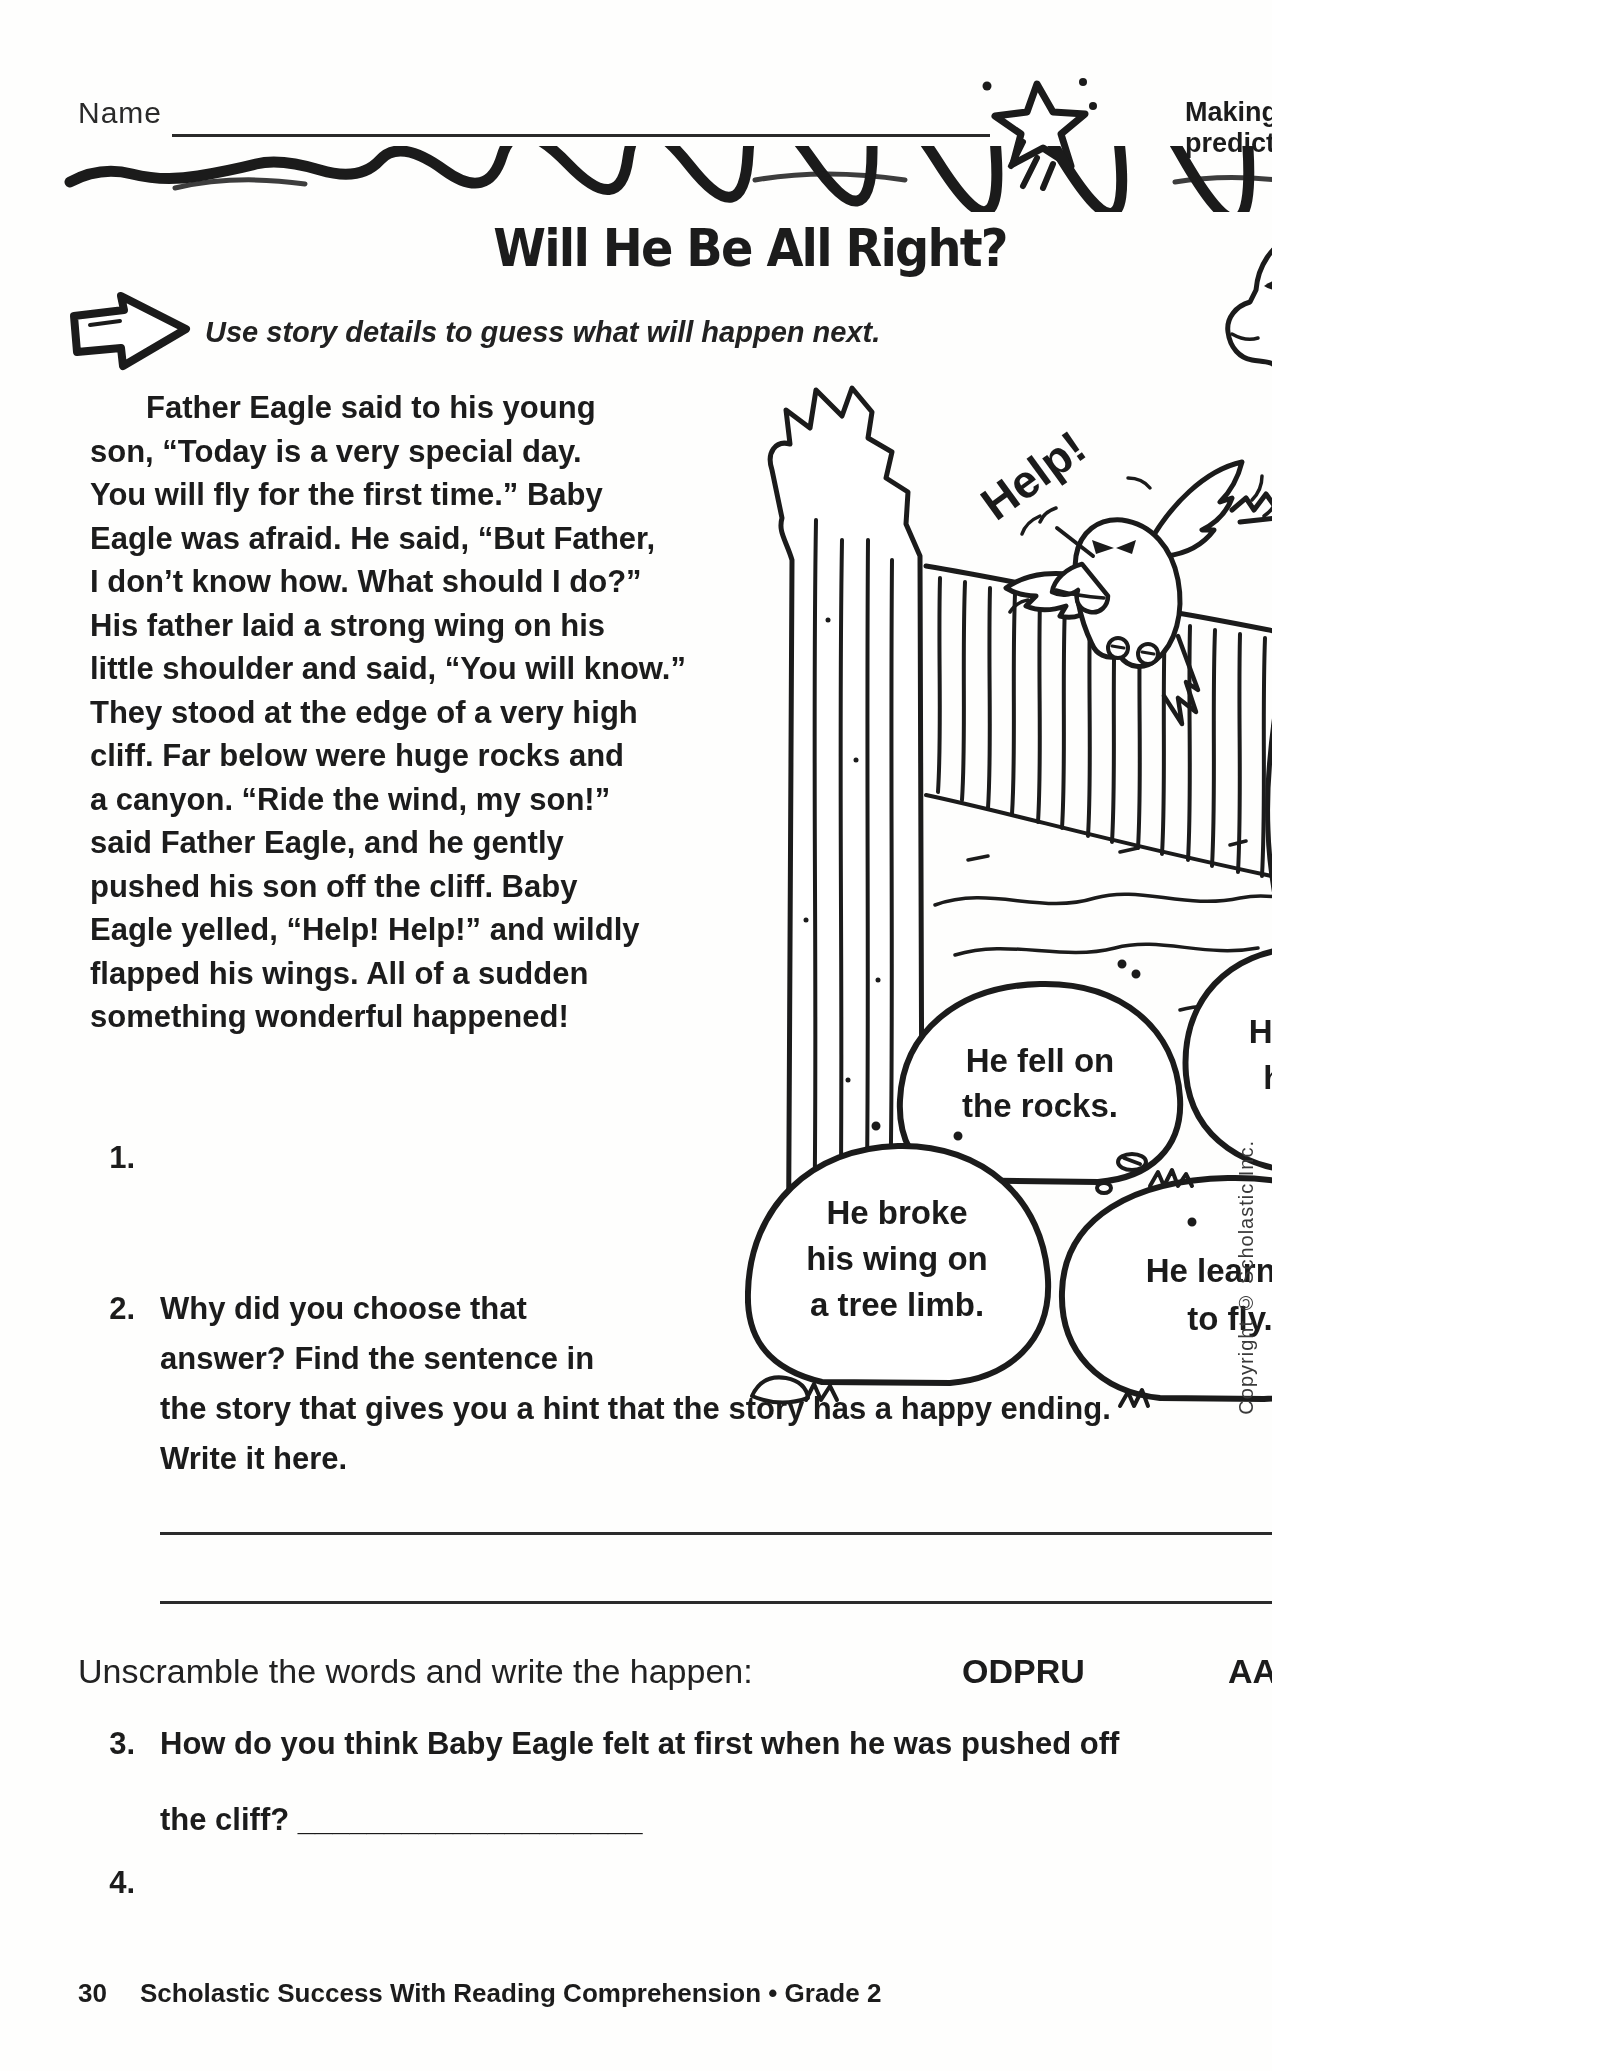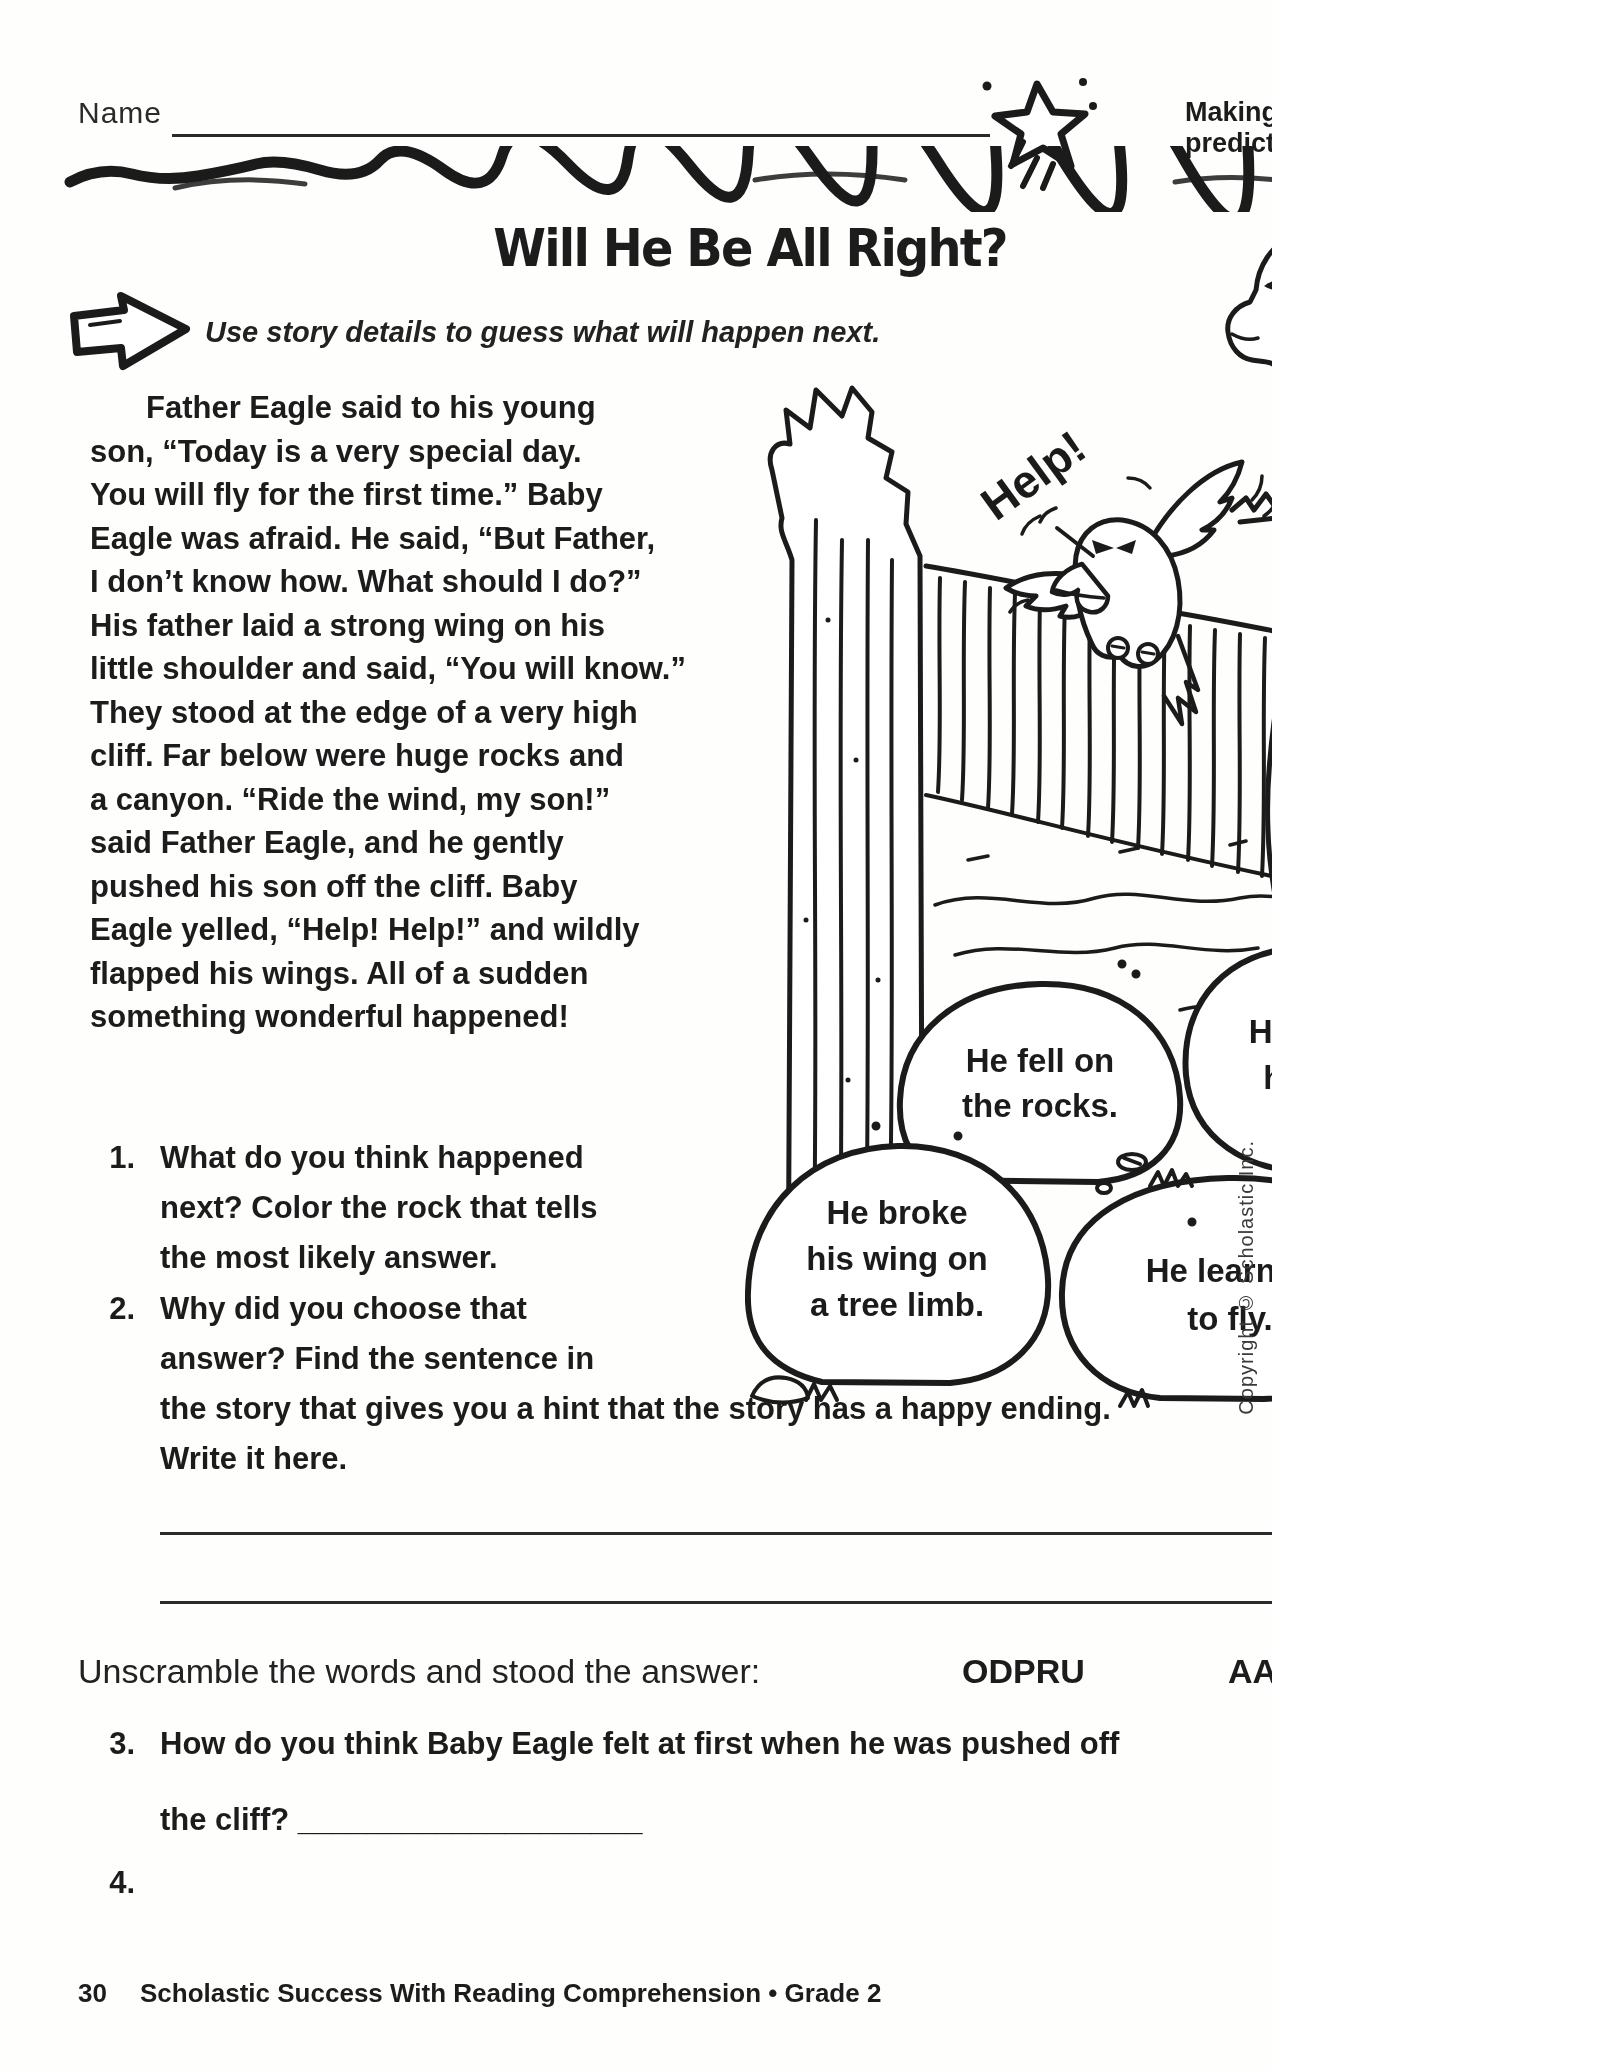--- a/index.html
+++ b/index.html
@@ -224,36 +224,33 @@
         <circle cx="1136" cy="974" r="2.5" fill="#1b1b1b"></circle>
       <circle cx="958" cy="1136" r="2.5" fill="#1b1b1b"></circle>
         <circle cx="1192" cy="1222" r="2.5" fill="#1b1b1b"></circle>
       <circle cx="1352" cy="1188" r="2.5" fill="#1b1b1b"></circle>
         <circle cx="876" cy="1126" r="2.5" fill="#1b1b1b"></circle>
     </g>
   </svg>
 
   <div class="abs question q1">
     <div class="qnum">1.</div>
-    <div class="qtext">What do you think happened
-next? Color the rock that tells
-the most likely answer.</div>
   </div>
   <div class="abs question q2">
     <div class="qnum">2.</div>
     <div class="qtext">Why did you choose that
 answer? Find the sentence in
 the story that gives you a hint that the story has a happy ending.
 Write it here.</div>
   </div>
 
   <div class="abs answer-line line1"></div>
   <div class="abs answer-line line2"></div>
 
-  <div class="abs unscramble-prompt">Unscramble the words and stood the answer:</div>
+  <div class="abs unscramble-prompt">Unscramble the words and write the happen:</div>
   <div class="abs word1">ODPRU</div>
   <div class="abs word2">AARDFI</div>
 
   <div class="abs question q3">
     <div class="qnum">3.</div>
     <div class="qtext"><span>How do you think Baby Eagle felt at first when he was pushed off
 the cliff? </span><span class="blank">____________________</span></div>
   </div>
   <div class="abs question q4">
     <div class="qnum">4.</div>

